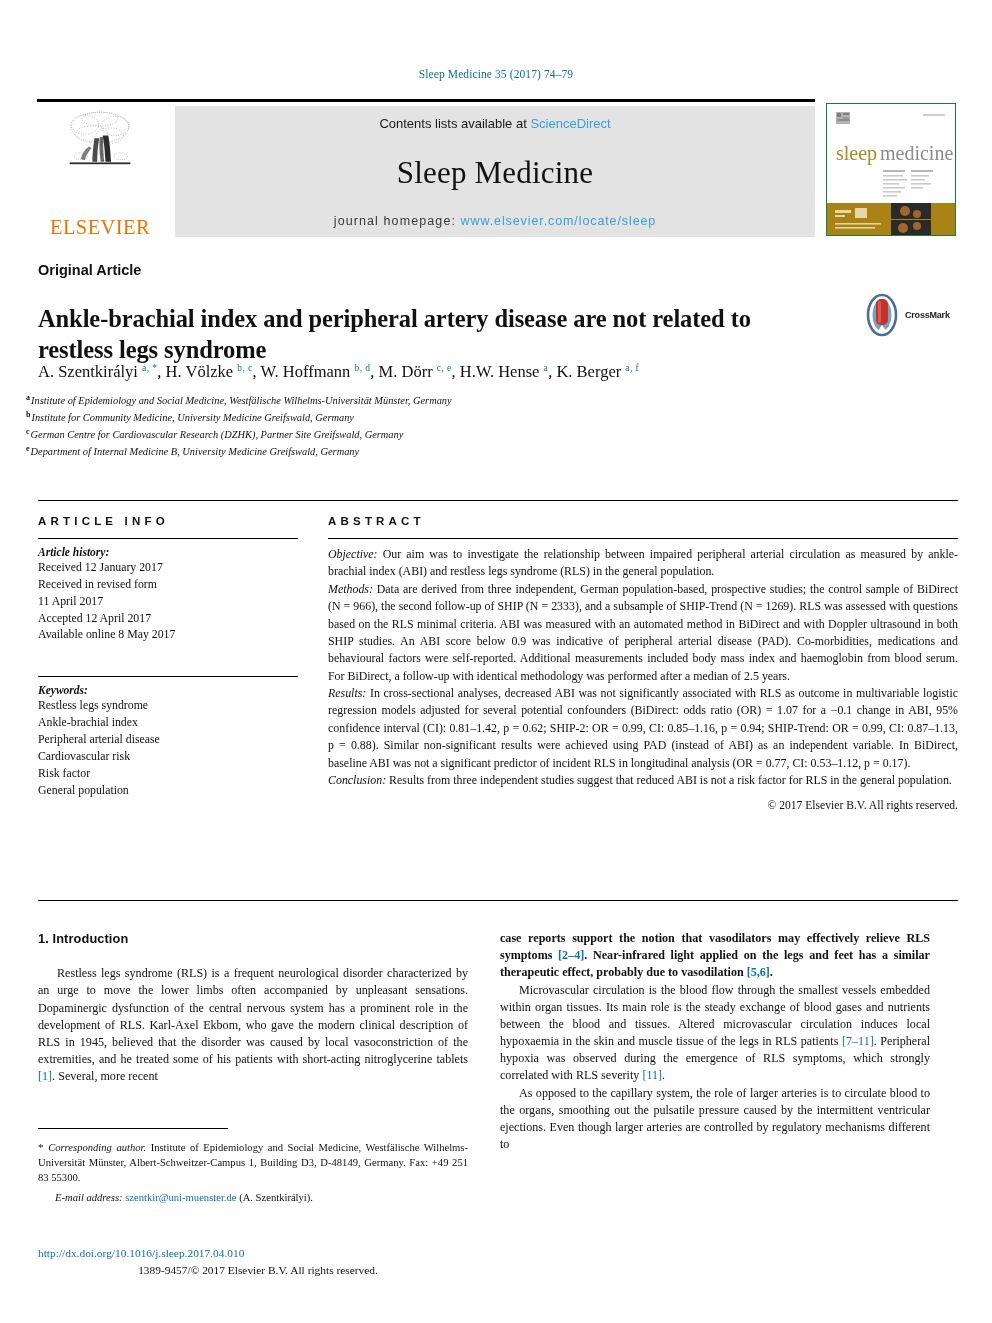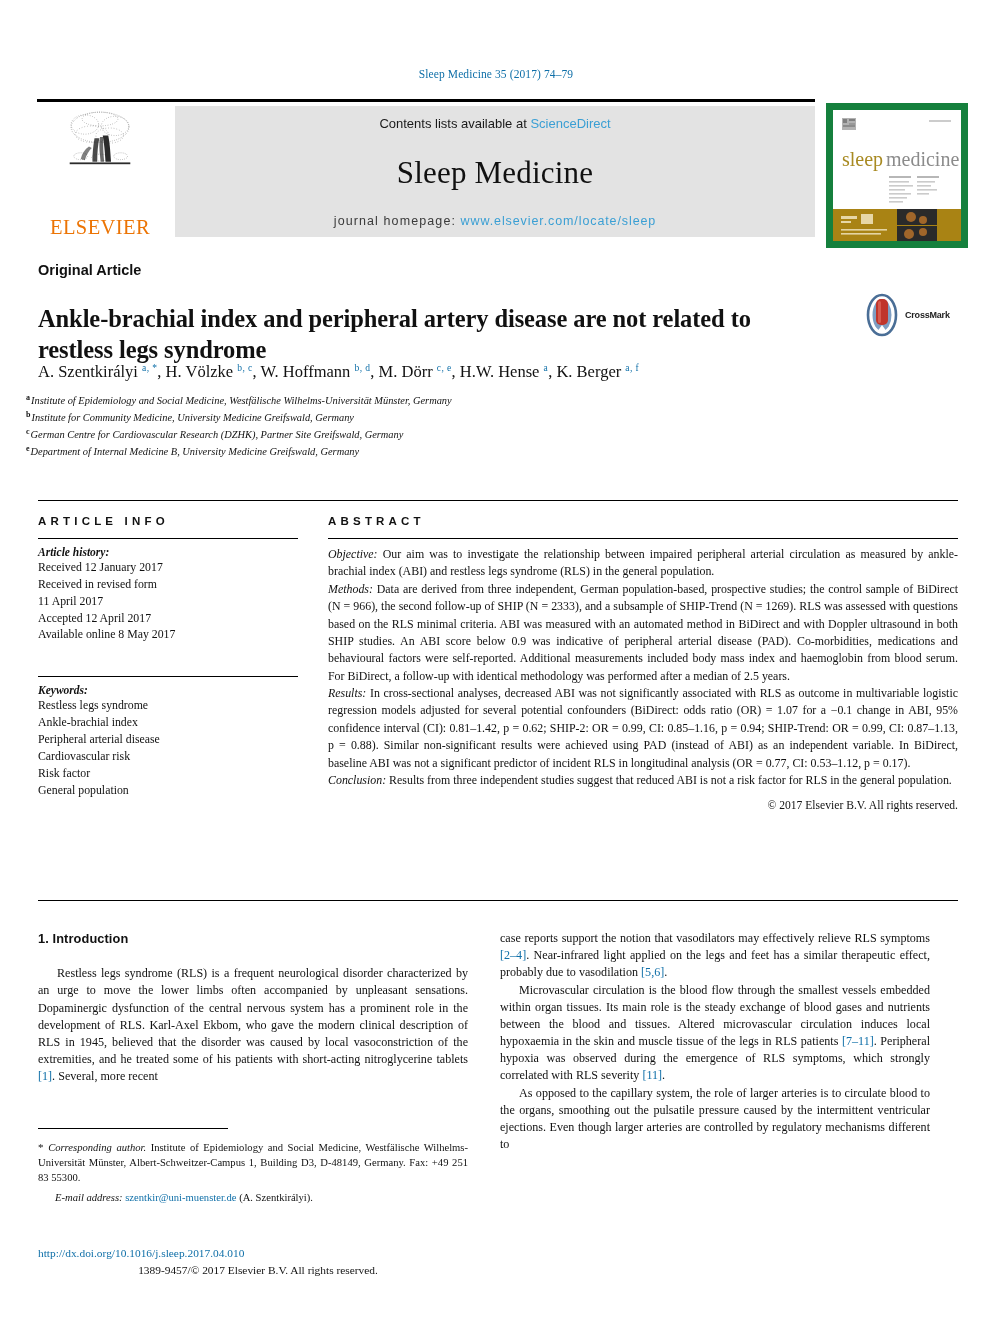--- a/index.html
+++ b/index.html
@@ -109,21 +109,21 @@
     letter-spacing: 0.9px;
   }
 
   
   .cover-thumb {
     position: absolute;
     top: 103px;
     left: 826px;
     width: 128px;
     height: 131px;
-    border: 7px solid #15803d;
+    border: 1px solid #15803d;
     background: #fff;
     overflow: hidden;
   }
 
   
   .article-type {
     position: absolute;
     top: 262px;
     left: 38px;
     font-family: "Liberation Sans", sans-serif;
@@ -298,21 +298,21 @@
     font-family: "Liberation Sans", sans-serif;
     font-size: 12.8px;
     font-weight: bold;
     margin: 0 0 17px 0;
     letter-spacing: 0.1px;
   }
   .body-col p {
     margin: 0;
     text-indent: 19px;
   }
-  .body-col p.noindent { text-indent: 0; }
+  .body-col p.noindent { text-indent: 0; font-weight: bold; }
   .ref {
     color: #0f6fa8;
   }
 
   
   .footnote-rule {
     position: absolute;
     top: 1128px;
     left: 38px;
     width: 190px;

